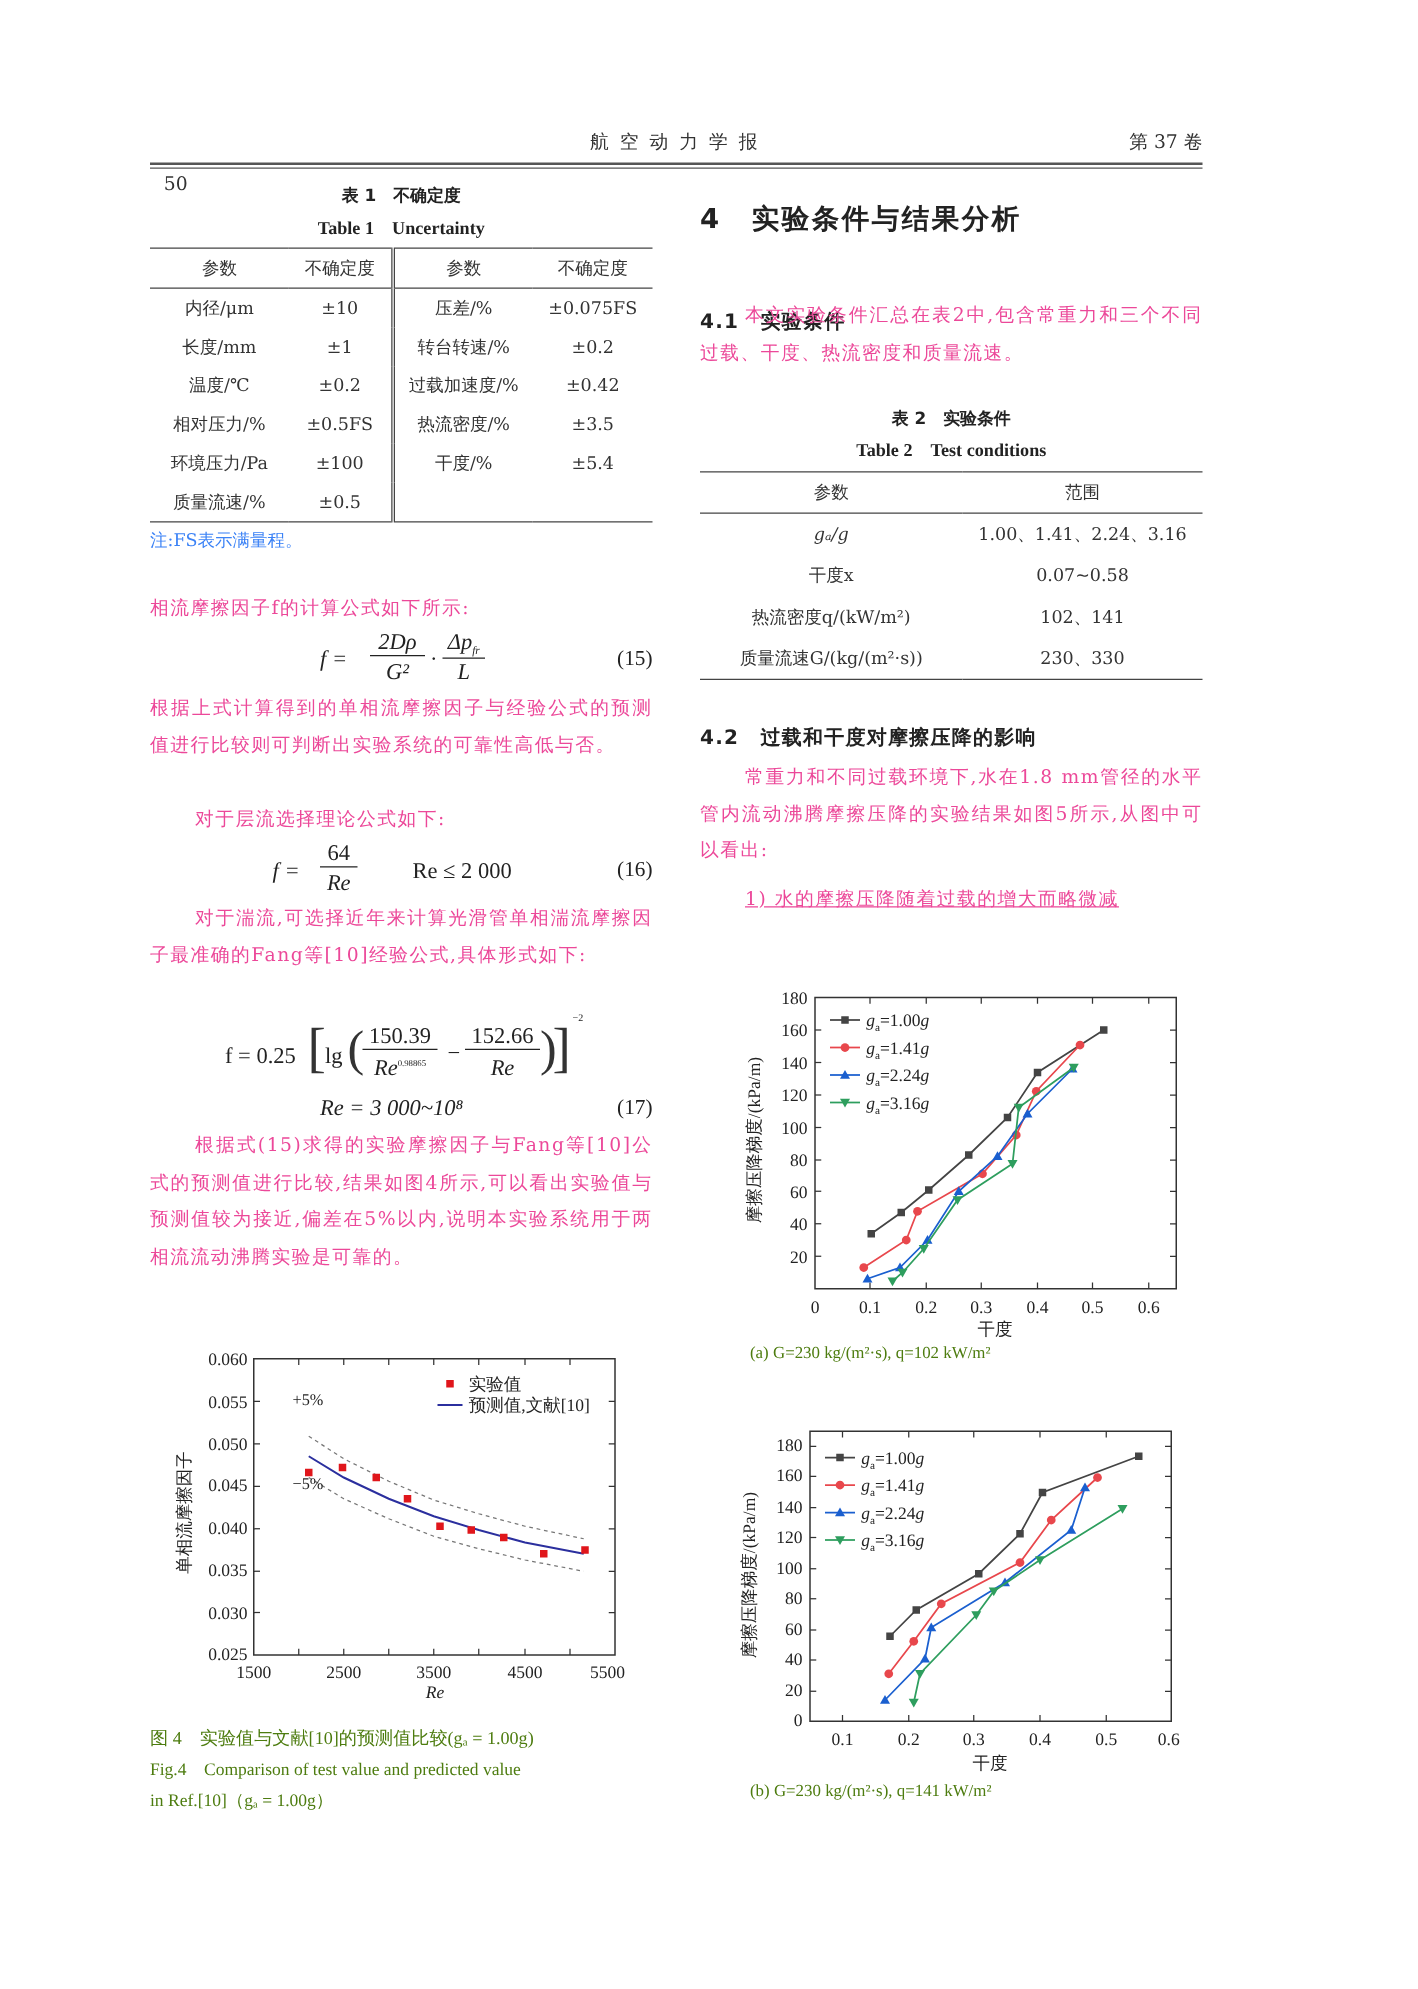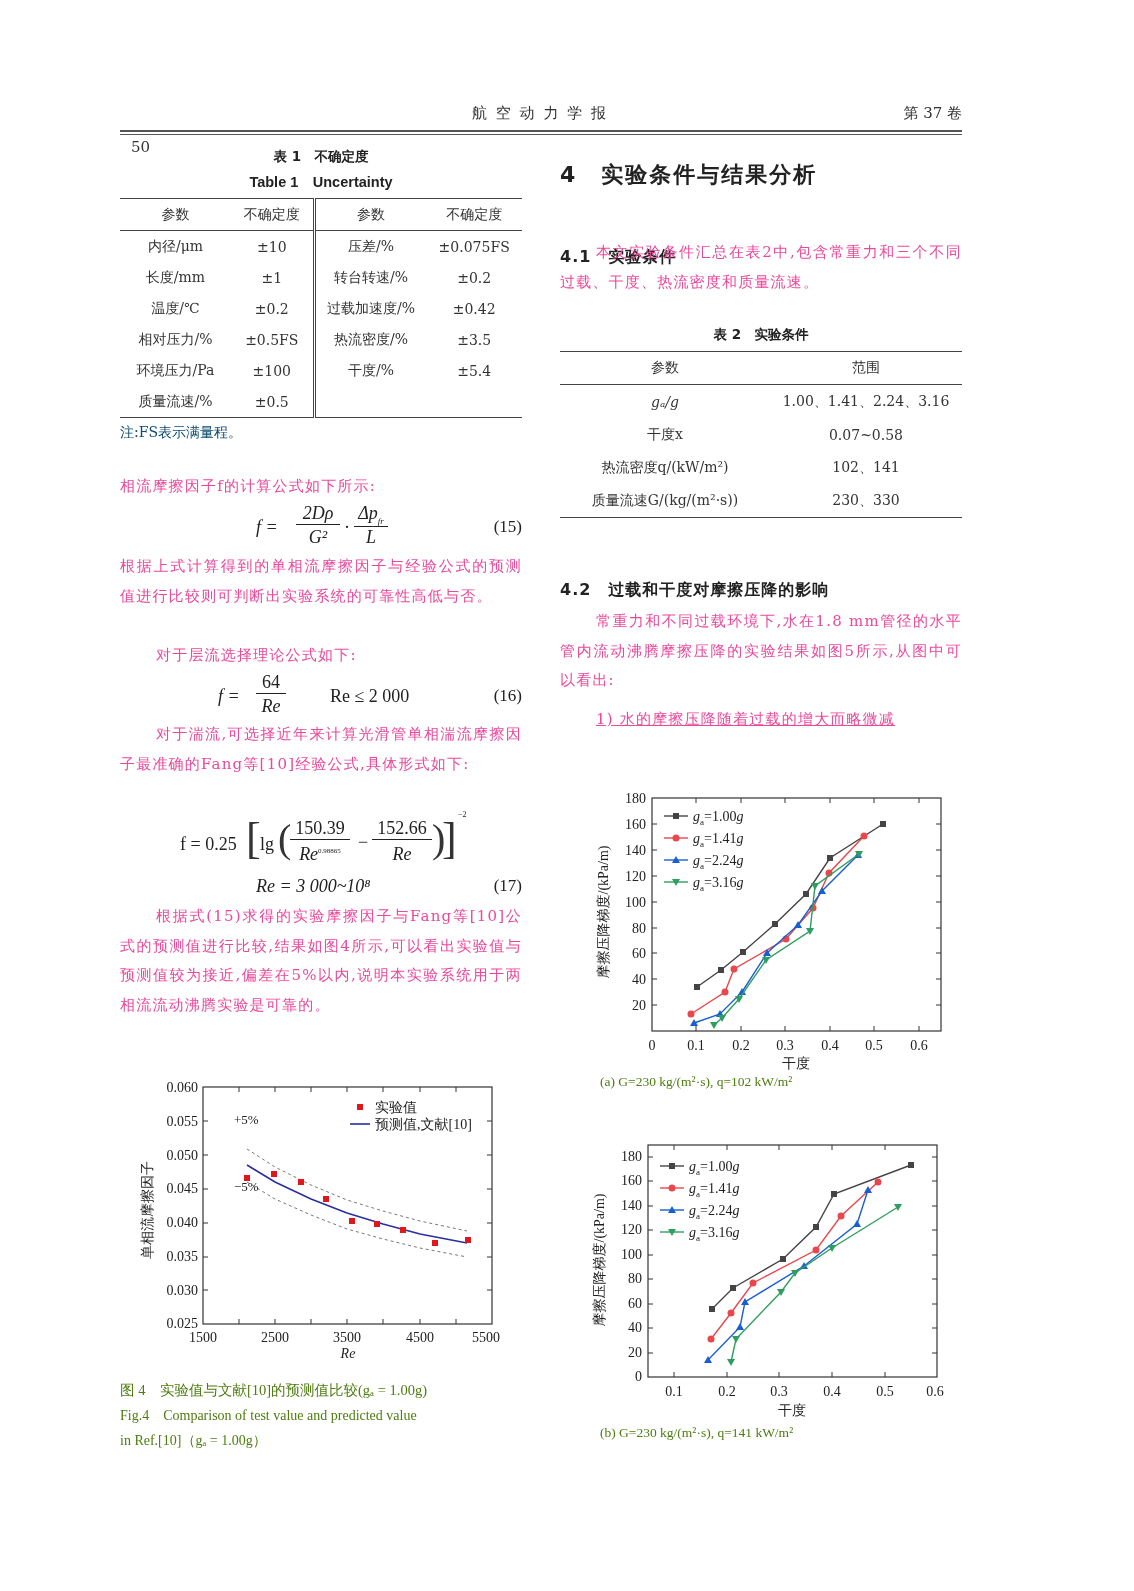--- a/index.html
+++ b/index.html
@@ -3,21 +3,21 @@
 <meta charset="utf-8">
 <style>
   html,body{margin:0;padding:0;background:#fff;}
   body{width:1134px;height:1591px;position:relative;overflow:hidden;
        font-family:"DejaVu Serif","Liberation Serif",serif;color:#222;}
   .abs{position:absolute;}
   .hdr{font-size:15px;color:#333;}
   .rule-thick{position:absolute;left:120px;width:842px;height:2px;background:#555;}
   .rule-thin{position:absolute;left:120px;width:842px;height:1px;background:#555;}
   .tcap{font-family:"DejaVu Sans","Liberation Sans",sans-serif;font-weight:bold;font-size:13.5px;text-align:center;color:#222;}
-  .tcap-en{font-family:Liberation Sans, sans-serif;font-weight:bold;font-size:14.5px;text-align:center;}
+  .tcap-en{font-family:Liberation Serif, serif;font-weight:bold;font-size:14.5px;text-align:center;}
   table.t{border-collapse:collapse;font-size:14px;}
   table.t td{text-align:center;padding:0;height:31px;color:#333;}
   .para{font-size:15px;line-height:29.5px;letter-spacing:1.2px;color:#ec4899;text-align:justify;}
   .indent{text-indent:36px;}
   .eq{font-family:"Liberation Serif",serif;font-size:18px;color:#222;}
   .eqnum{font-family:"Liberation Serif",serif;font-size:17px;}
   .sec{font-family:"DejaVu Sans","Liberation Sans",sans-serif;font-weight:bold;}
   .cap{font-family:"Liberation Serif",serif;font-size:14px;color:#4d7c0f;}
   svg text{font-family:"Liberation Serif",serif;}
 </style>
@@ -72,21 +72,21 @@
       <td>±5.4</td>
     </tr>
     <tr>
       <td>质量流速/%</td>
       <td style="border-right:3px double #444;">±0.5</td>
       <td></td>
       <td></td>
     </tr>
   </tbody>
     </table>
-  <div style="font-size:14px;margin-top:6px;color:#0c4a6e;">注:FS表示满量程。</div>
+  <div style="font-size:14px;margin-top:6px;color:#3b82f6;">注:FS表示满量程。</div>
 </div>
 
 <div class="abs para" style="left:120px;top:472px;width:402px;">相流摩擦因子f的计算公式如下所示:</div>
 
 <div class="abs eq" style="left:256px;top:503px;width:266px;height:50px;">
   <span class="abs" style="left:0;top:14px;font-style:italic;">f =</span>
   <span class="abs" style="left:40px;top:0;width:44px;text-align:center;font-style:italic;border-bottom:1px solid #222;">2Dρ</span>
   <span class="abs" style="left:40px;top:24px;width:44px;text-align:center;font-style:italic;">G²</span>
   <span class="abs" style="left:88px;top:14px;">·</span>
   <span class="abs" style="left:98px;top:0;width:34px;text-align:center;font-style:italic;border-bottom:1px solid #222;"><span>Δp</span><sub style="font-size:9px;">fr</sub></span>
@@ -205,20 +205,21 @@
 <div class="abs cap" style="left:120px;top:1381px;width:402px;font-size:14.5px;">图 4　实验值与文献[10]的预测值比较(gₐ = 1.00g)</div>
 <div class="abs cap" style="left:120px;top:1407px;width:402px;">Fig.4　Comparison of test value and predicted value</div>
 <div class="abs cap" style="left:120px;top:1432px;width:402px;">in Ref.[10]（gₐ = 1.00g）</div>
 
 <div class="abs sec" style="left:560px;top:160px;font-size:22px;letter-spacing:2px;">4　实验条件与结果分析</div>
 <div class="abs sec" style="left:560px;top:211px;font-size:16px;letter-spacing:1px;margin-top:36px;">4.1　实验条件</div>
 <div class="abs para indent" style="left:560px;top:238px;width:402px;">本文实验条件汇总在表2中,包含常重力和三个不同过载、干度、热流密度和质量流速。</div>
 
 <div class="abs" style="left:560px;top:326px;width:402px;">
   <div class="tcap">表 2　实验条件</div>
+  <div class="tcap-en" style="margin-top:7px;">Table 2　Test conditions</div>
   <table class="t" style="width:402px;margin-top:7px;border-top:1.5px solid #444;border-bottom:1.5px solid #444;">
     <tbody>
         <tr style="border-bottom:1px solid #444;">
       <td style="width:210px;height:32px;">参数</td>
       <td style="width:192px;height:32px;">范围</td>
     </tr>
     <tr>
       <td style="height:33px;font-style:italic;">gₐ/g</td>
       <td style="height:33px;">1.00、1.41、2.24、3.16</td>
     </tr>

